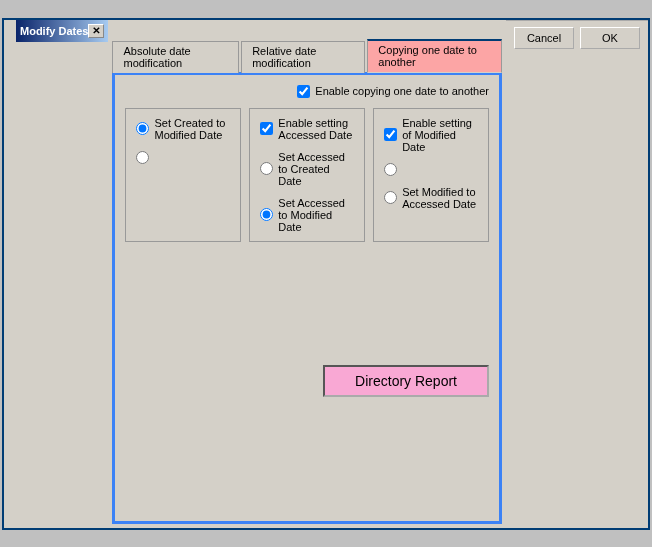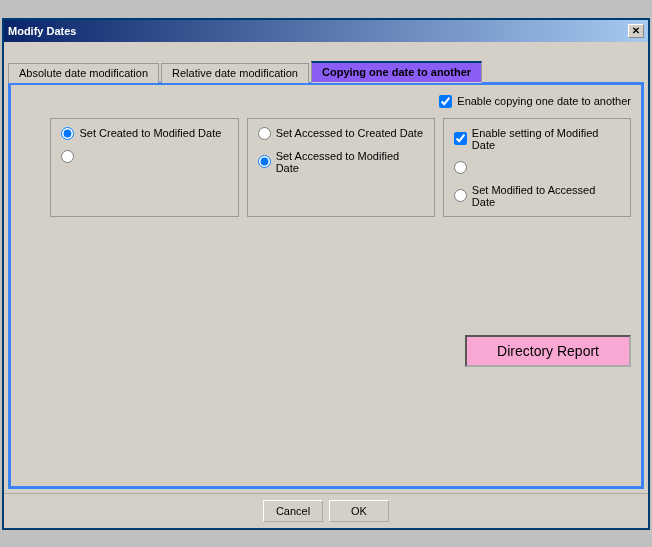--- a/index.html
+++ b/index.html
@@ -15,21 +15,22 @@
       height: 547px;
       overflow: hidden;
     }
 
     .window {
       width: 648px;
       height: 512px;
       border: 2px solid #003c74;
       background: #d4d0c8;
       display: flex;
-      flex-direction: column;
+      flex-direction: row;
+      padding-left: 12px;
     }
 
     .title-bar {
       background: linear-gradient(to right, #0a246a, #a6caf0);
       height: 22px;
       display: flex;
       align-items: center;
       justify-content: space-between;
       padding: 0 4px;
       color: white;
@@ -75,25 +76,25 @@
       background: #d4d0c8;
       border: 1px solid #999;
       border-bottom: none;
       cursor: pointer;
       font-size: 11px;
       position: relative;
       bottom: -1px;
     }
 
     .tab.active {
-      background: #8b5cf6;
+      background: #fca5a5;
       border-top: 2px solid #003c74;
       border-bottom: 1px solid #d4d0c8;
       z-index: 2;
-      font-weight: bold;
+      font-weight: normal;
     }
 
     .tab-content {
       border: 3px solid #3b82f6;
       background: #d4d0c8;
       flex: 1;
       padding: 10px;
       display: flex;
       flex-direction: column;
       gap: 10px;
@@ -214,20 +215,24 @@
             <input type="radio" name="created_group" id="created_to_modified" checked="" style="">
             <label for="created_to_modified">Set Created to Modified Date</label>
           </div>
           <div class="panel-row">
             <input type="radio" name="created_group" id="created_to_access" style="">
           </div>
         </div>
 
         <div class="panel">
           <div class="panel-row">
+            <input type="checkbox" id="enable_accessed" checked="" style="">
+            <label for="enable_accessed">Enable setting Accessed Date</label>
+          </div>
+          <div class="panel-row">
             <input type="radio" name="accessed_group" id="accessed_to_created" style="">
             <label for="accessed_to_created">Set Accessed to Created Date</label>
           </div>
           <div class="panel-row">
             <input type="radio" name="accessed_group" id="accessed_to_modified" checked="" style="">
             <label for="accessed_to_modified">Set Accessed to Modified Date</label>
           </div>
         </div>
 
         <div class="panel">

